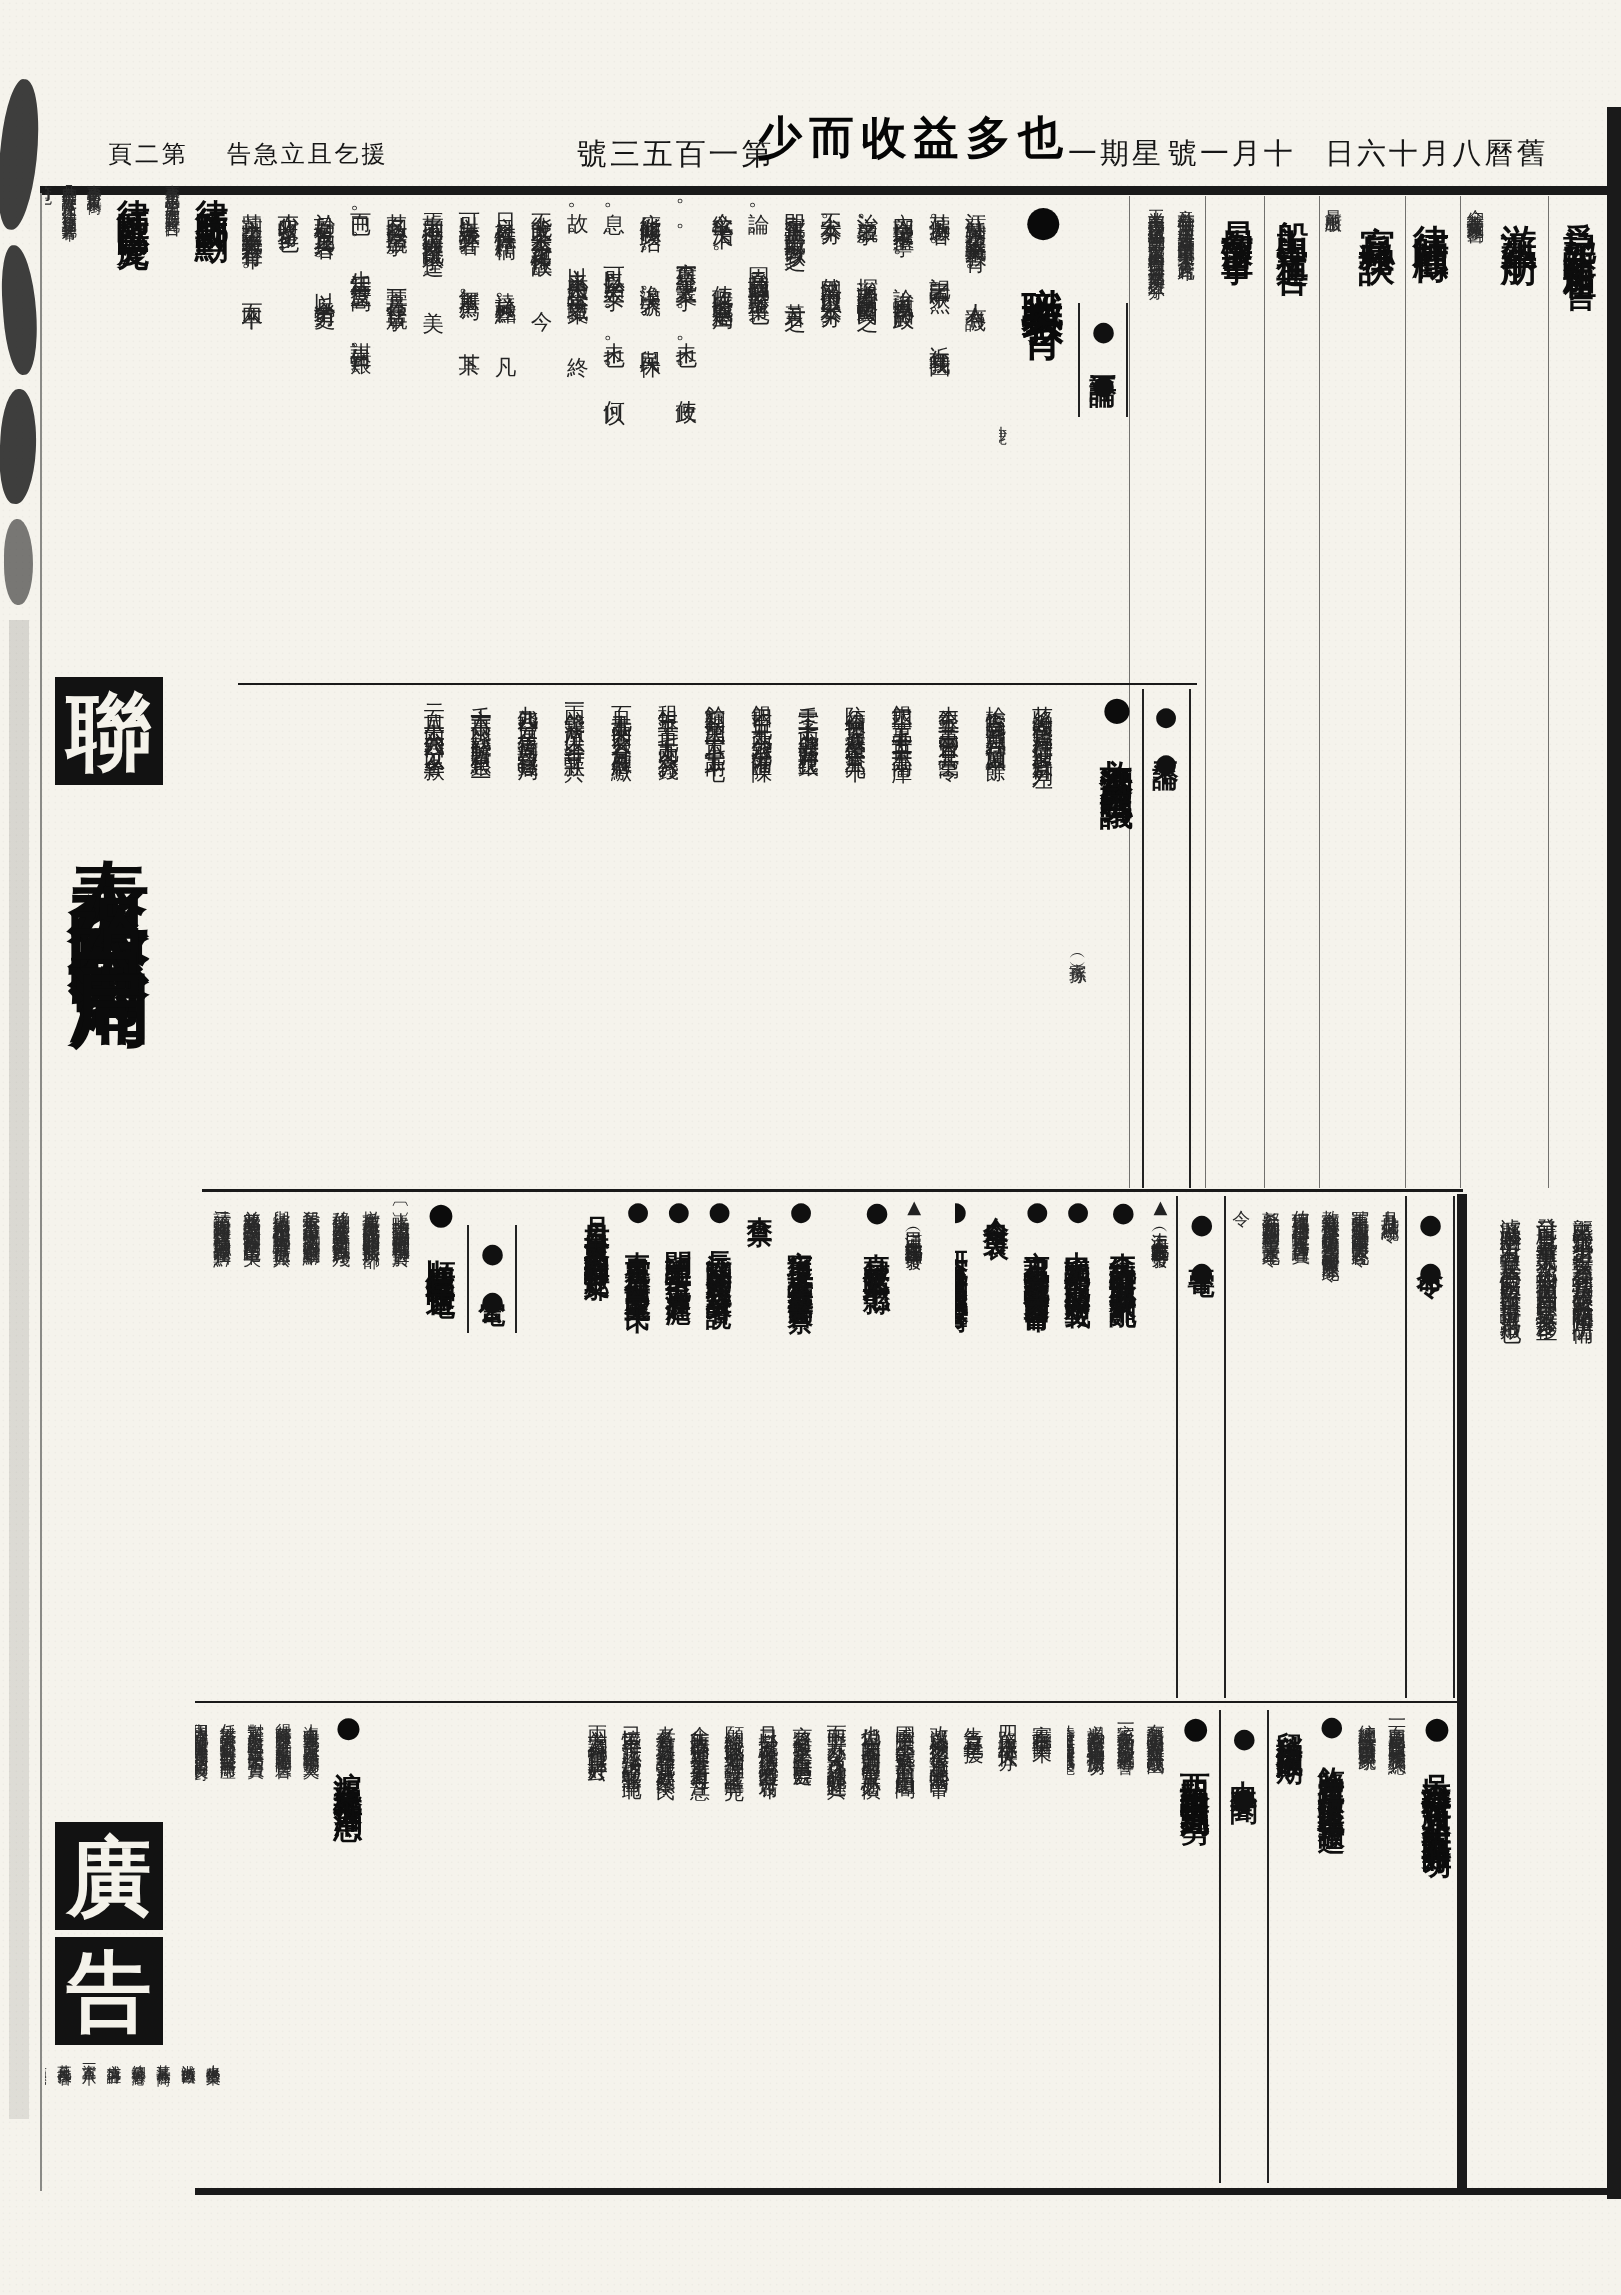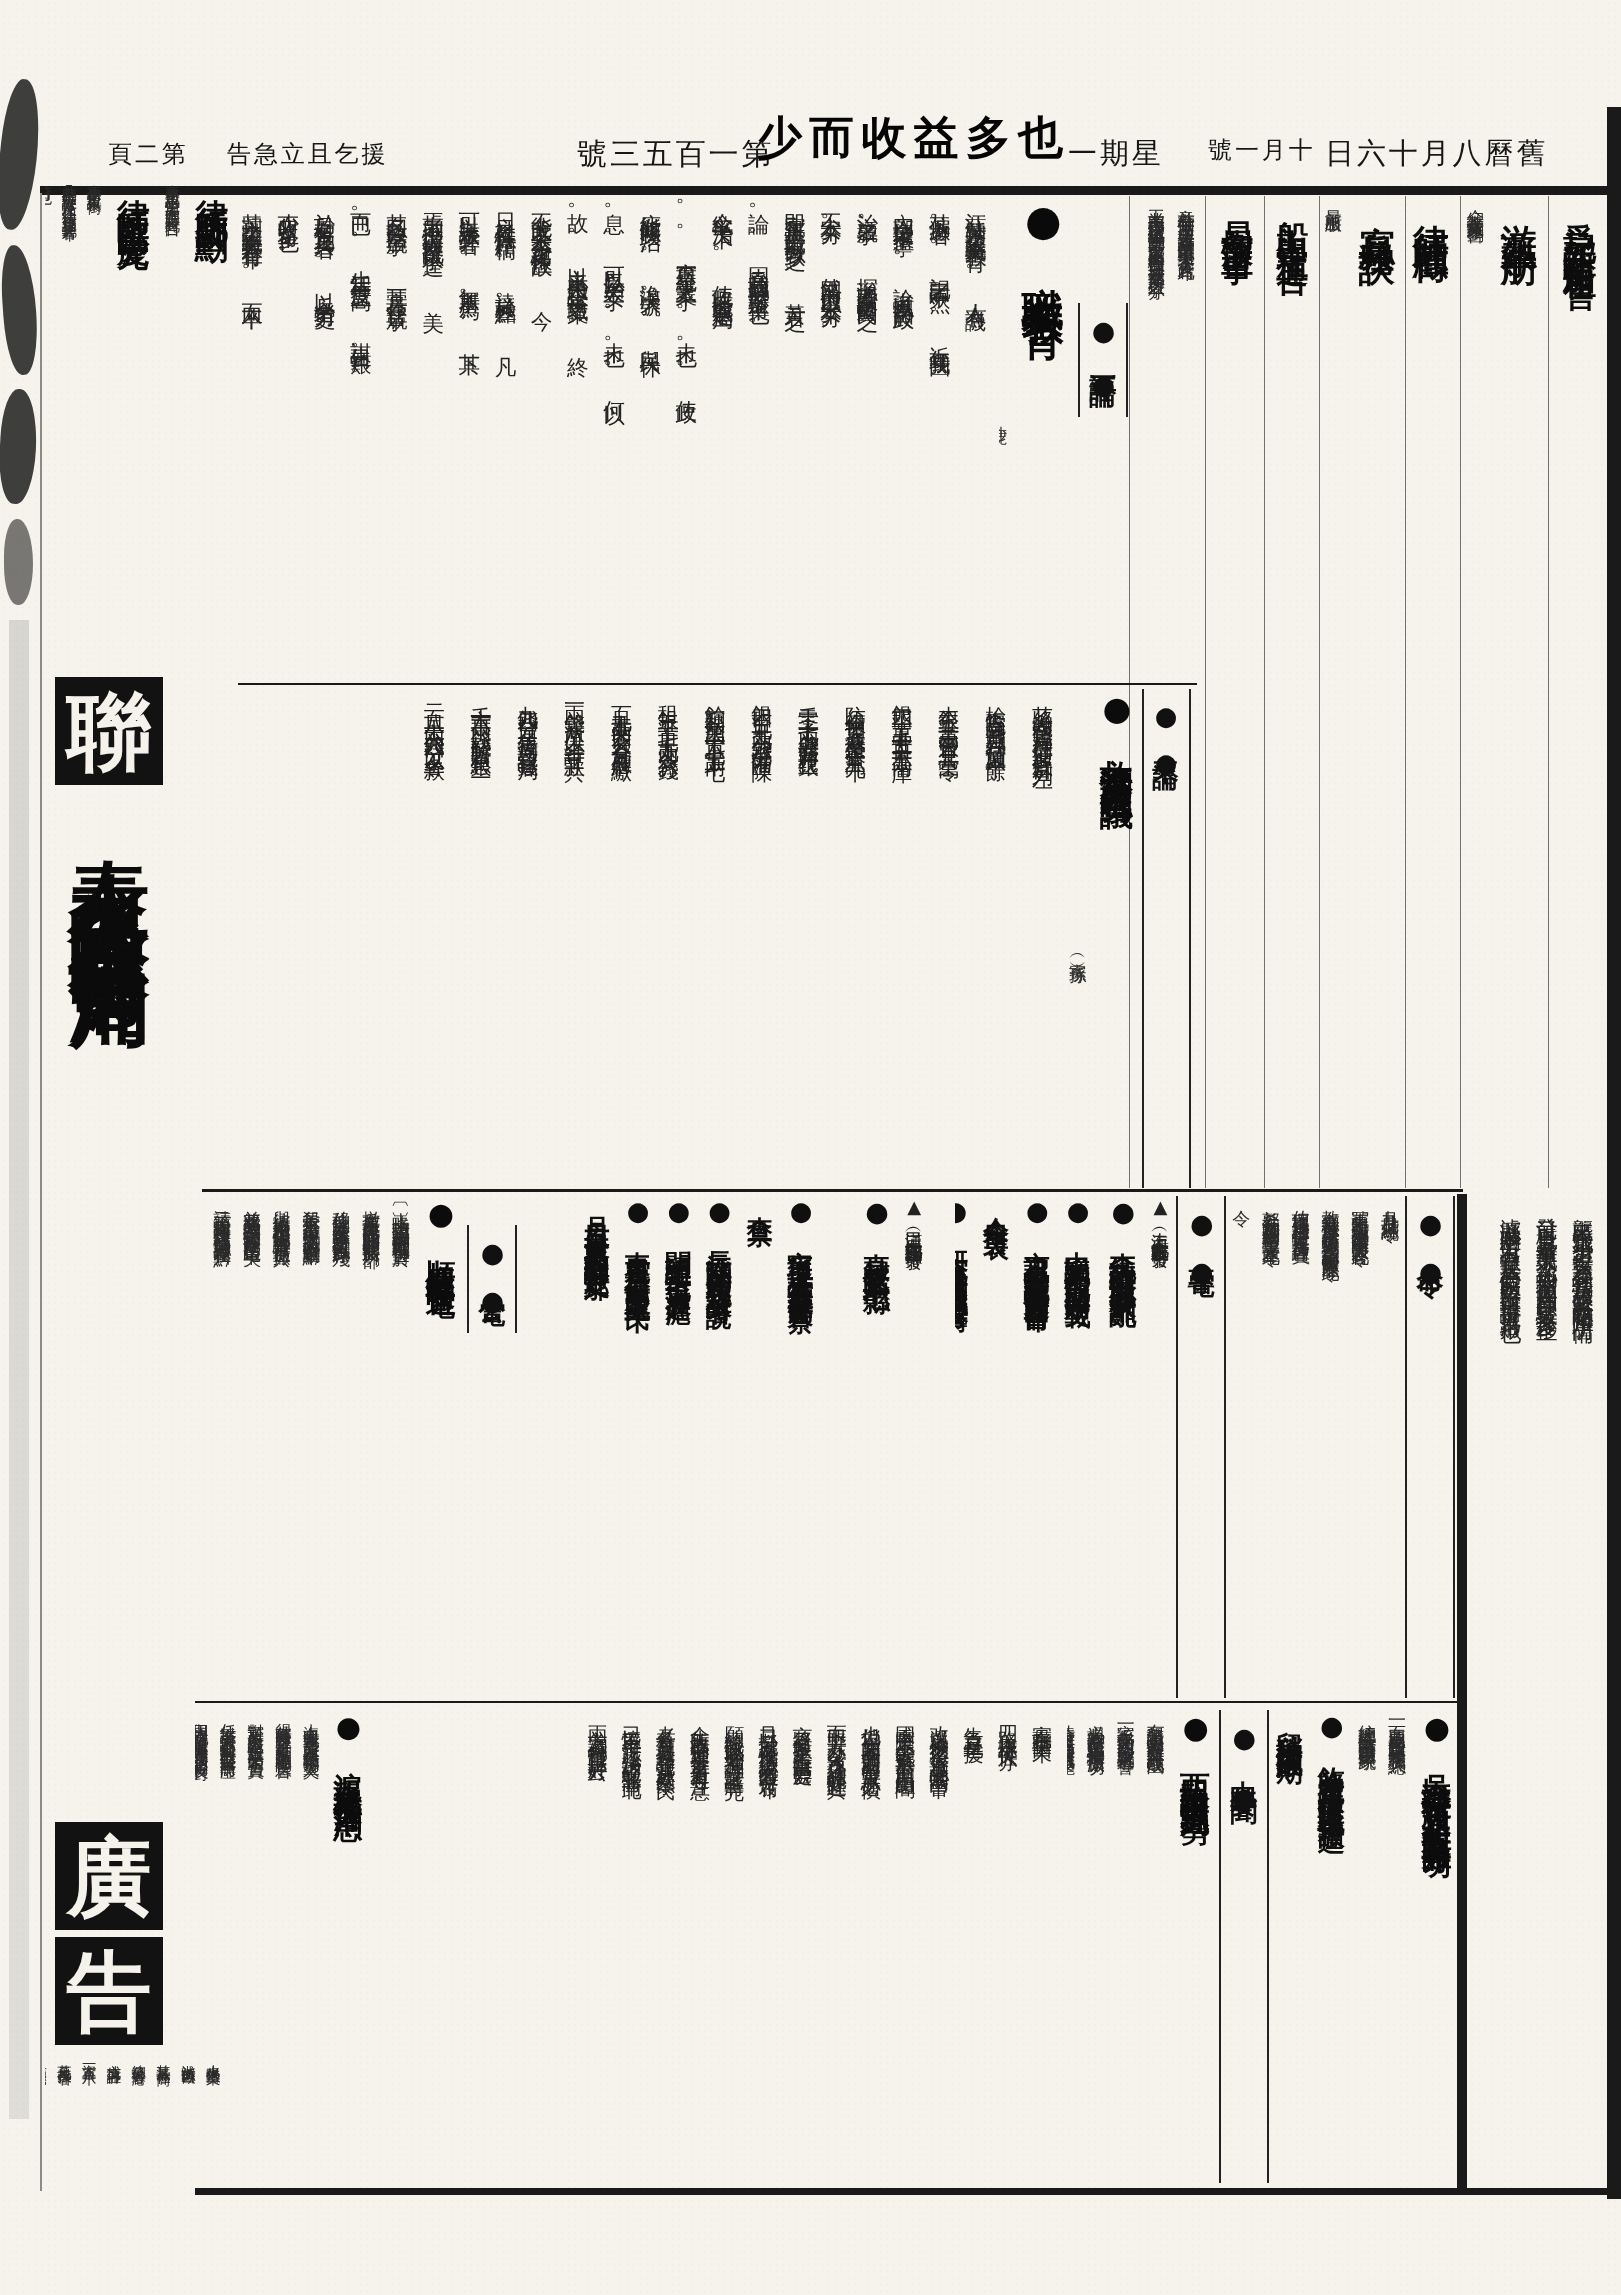--- a/index.html
+++ b/index.html
@@ -44,21 +44,21 @@
 </style>
 </head>
 <body>
 <div class="paper"></div>
 
 <div class="hdr" style="left:108px;top:138px;">頁二第</div>
 <div class="hdr" style="left:227px;top:138px;">告急立且乞援</div>
 <div class="hdr hdr-b" style="left:577px;top:134px;font-size:30px;">號三五百一第</div>
 <div class="masthead" style="left:757px;top:108px;">少而收益多也</div>
 <div class="hdr hdr-b" style="left:1068px;top:134px;font-size:29px;">一期星</div>
-<div class="hdr hdr-b" style="left:1208px;top:134px;font-size:24px;">號一月十</div>
+<div class="hdr hdr-b" style="left:1168px;top:134px;font-size:29px;">號一月十</div>
 <div class="hdr hdr-b" style="left:1325px;top:134px;font-size:29px;">日六十月八曆舊</div>
 
 <div class="hrule" style="left:40px;top:186px;width:1573px;height:8.6px;"></div>
 <div class="hrule" style="left:1607px;top:107px;width:14.4px;height:2092px;"></div>
 <div class="frame" style="left:40px;top:193px;width:2.2px;height:1998px;"></div>
 
 <div class="region" style="left:1551px;top:196px;width:55px;height:992px;">
   <div class="tcol ad-title" style="font-size:33px;">爲記新造輪船租售</div>
   <div class="tcol b-sm">本廠新造輪船樓房寬敞以待賃僱成租久暫均可如他埠接洽可也</div>
 </div>

